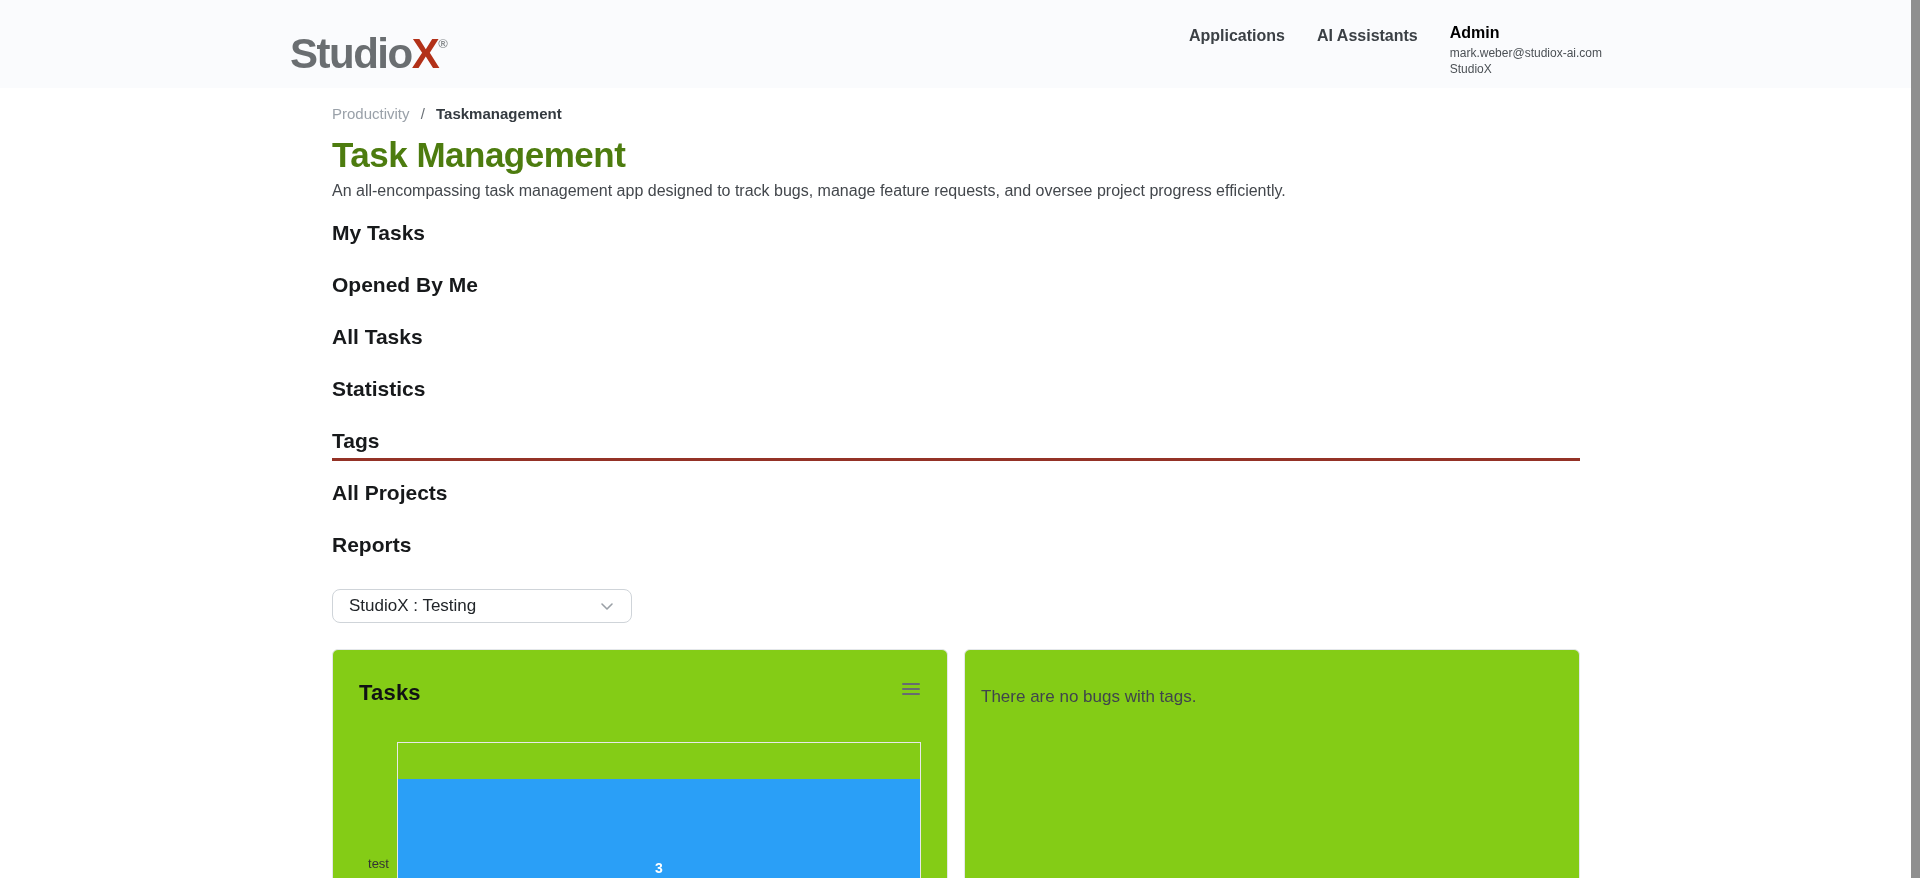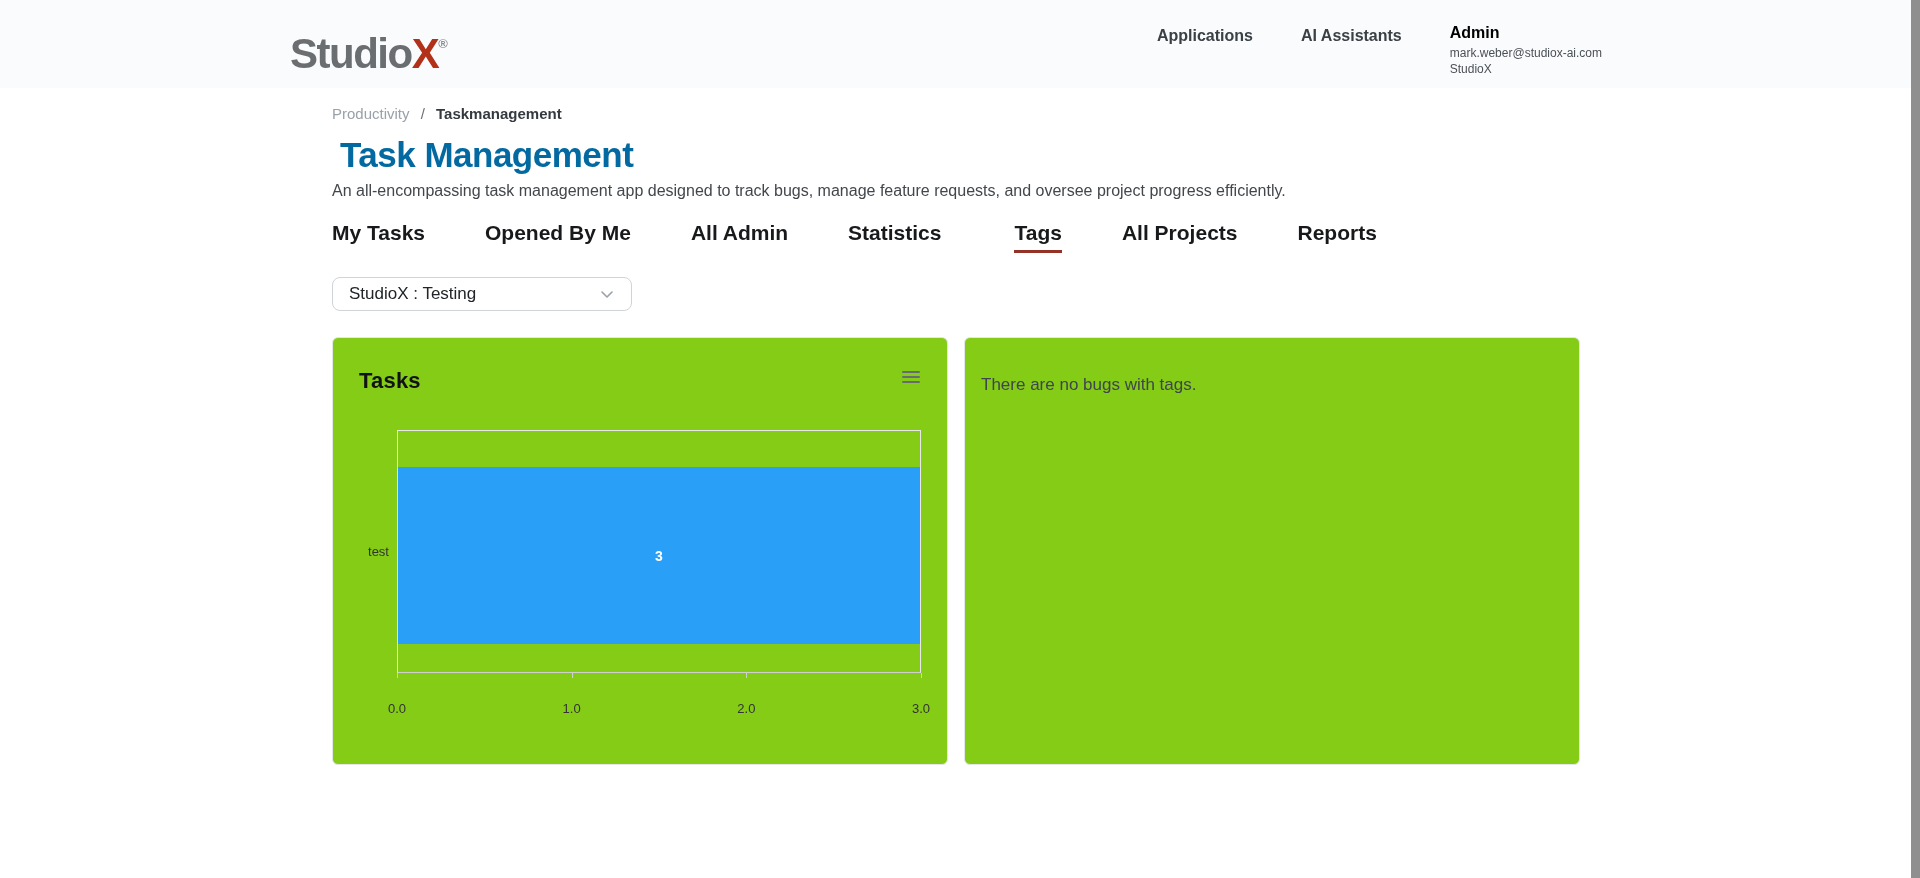--- a/index.html
+++ b/index.html
@@ -34,21 +34,21 @@
   .logo .logo-reg {
     font-size: 13px;
     font-weight: 700;
     color: #8a8e91;
     vertical-align: 20px;
     letter-spacing: 0;
   }
   .header-right {
     margin-left: auto;
     display: flex;
-    gap: 48px;
+    gap: 32px;
     align-items: flex-start;
   }
   .hnav {
     font-size: 16px;
     font-weight: 700;
     color: #3b4045;
     padding-top: 27px;
     cursor: pointer;
     white-space: nowrap;
   }
@@ -67,39 +67,39 @@
 
   
   .container { width: 1248px; margin-left: 332px; }
 
   .breadcrumb { margin-top: 17px; font-size: 15px; }
   .bc-link { color: #9aa1a9; cursor: pointer; }
   .bc-sep { color: #6a7076; margin: 0 7px; }
   .bc-current { color: #343a40; font-weight: 600; }
 
   .page-title {
-    margin: 13px 8px 0;
+    margin: 13px 0 0;
     font-size: 35px;
     font-weight: 700;
-    color: #0369a1;
+    color: #4d7c0f;
     letter-spacing: -0.5px;
   }
   .page-subtitle { margin-top: 7px; font-size: 16px; color: #43474c; }
 
-  .tabs { display: flex; gap: 60px; margin-top: 21px; }
+  .tabs { display: flex; gap: 20px; margin-top: 21px; flex-direction: column; }
   .tab {
     font-size: 21px;
     font-weight: 700;
     color: #17191b;
     padding-bottom: 5px;
     cursor: pointer;
     white-space: nowrap;
     border-bottom: 3px solid transparent;
   }
-  .tab.active { border-bottom-color: var(--tab-underline, #943226); margin-left: 13px; }
+  .tab.active { border-bottom-color: var(--tab-underline, #943226); }
 
   .project-select {
     margin-top: 24px;
     width: 300px; height: 34px;
     background: #fff;
     border: 1px solid #cfd4d9;
     border-radius: 8px;
     display: flex;
     align-items: center;
     justify-content: space-between;
@@ -183,21 +183,21 @@
     <span class="bc-sep">/</span>
     <span class="bc-current">Taskmanagement</span>
   </div>
 
   <h1 class="page-title">Task Management</h1>
   <div class="page-subtitle">An all-encompassing task management app designed to track bugs, manage feature requests, and oversee project progress efficiently.</div>
 
   <div class="tabs">
     <div class="tab">My Tasks</div>
     <div class="tab">Opened By Me</div>
-    <div class="tab">All Admin</div>
+    <div class="tab">All Tasks</div>
     <div class="tab">Statistics</div>
     <div class="tab active">Tags</div>
     <div class="tab">All Projects</div>
     <div class="tab">Reports</div>
   </div>
 
   <div class="project-select">
     <span>StudioX : Testing</span>
     <span class="chevron">
       <svg width="16" height="16" viewBox="0 0 16 16" fill="none" stroke="#9aa0a6" stroke-width="1.6" stroke-linecap="round" stroke-linejoin="round">

